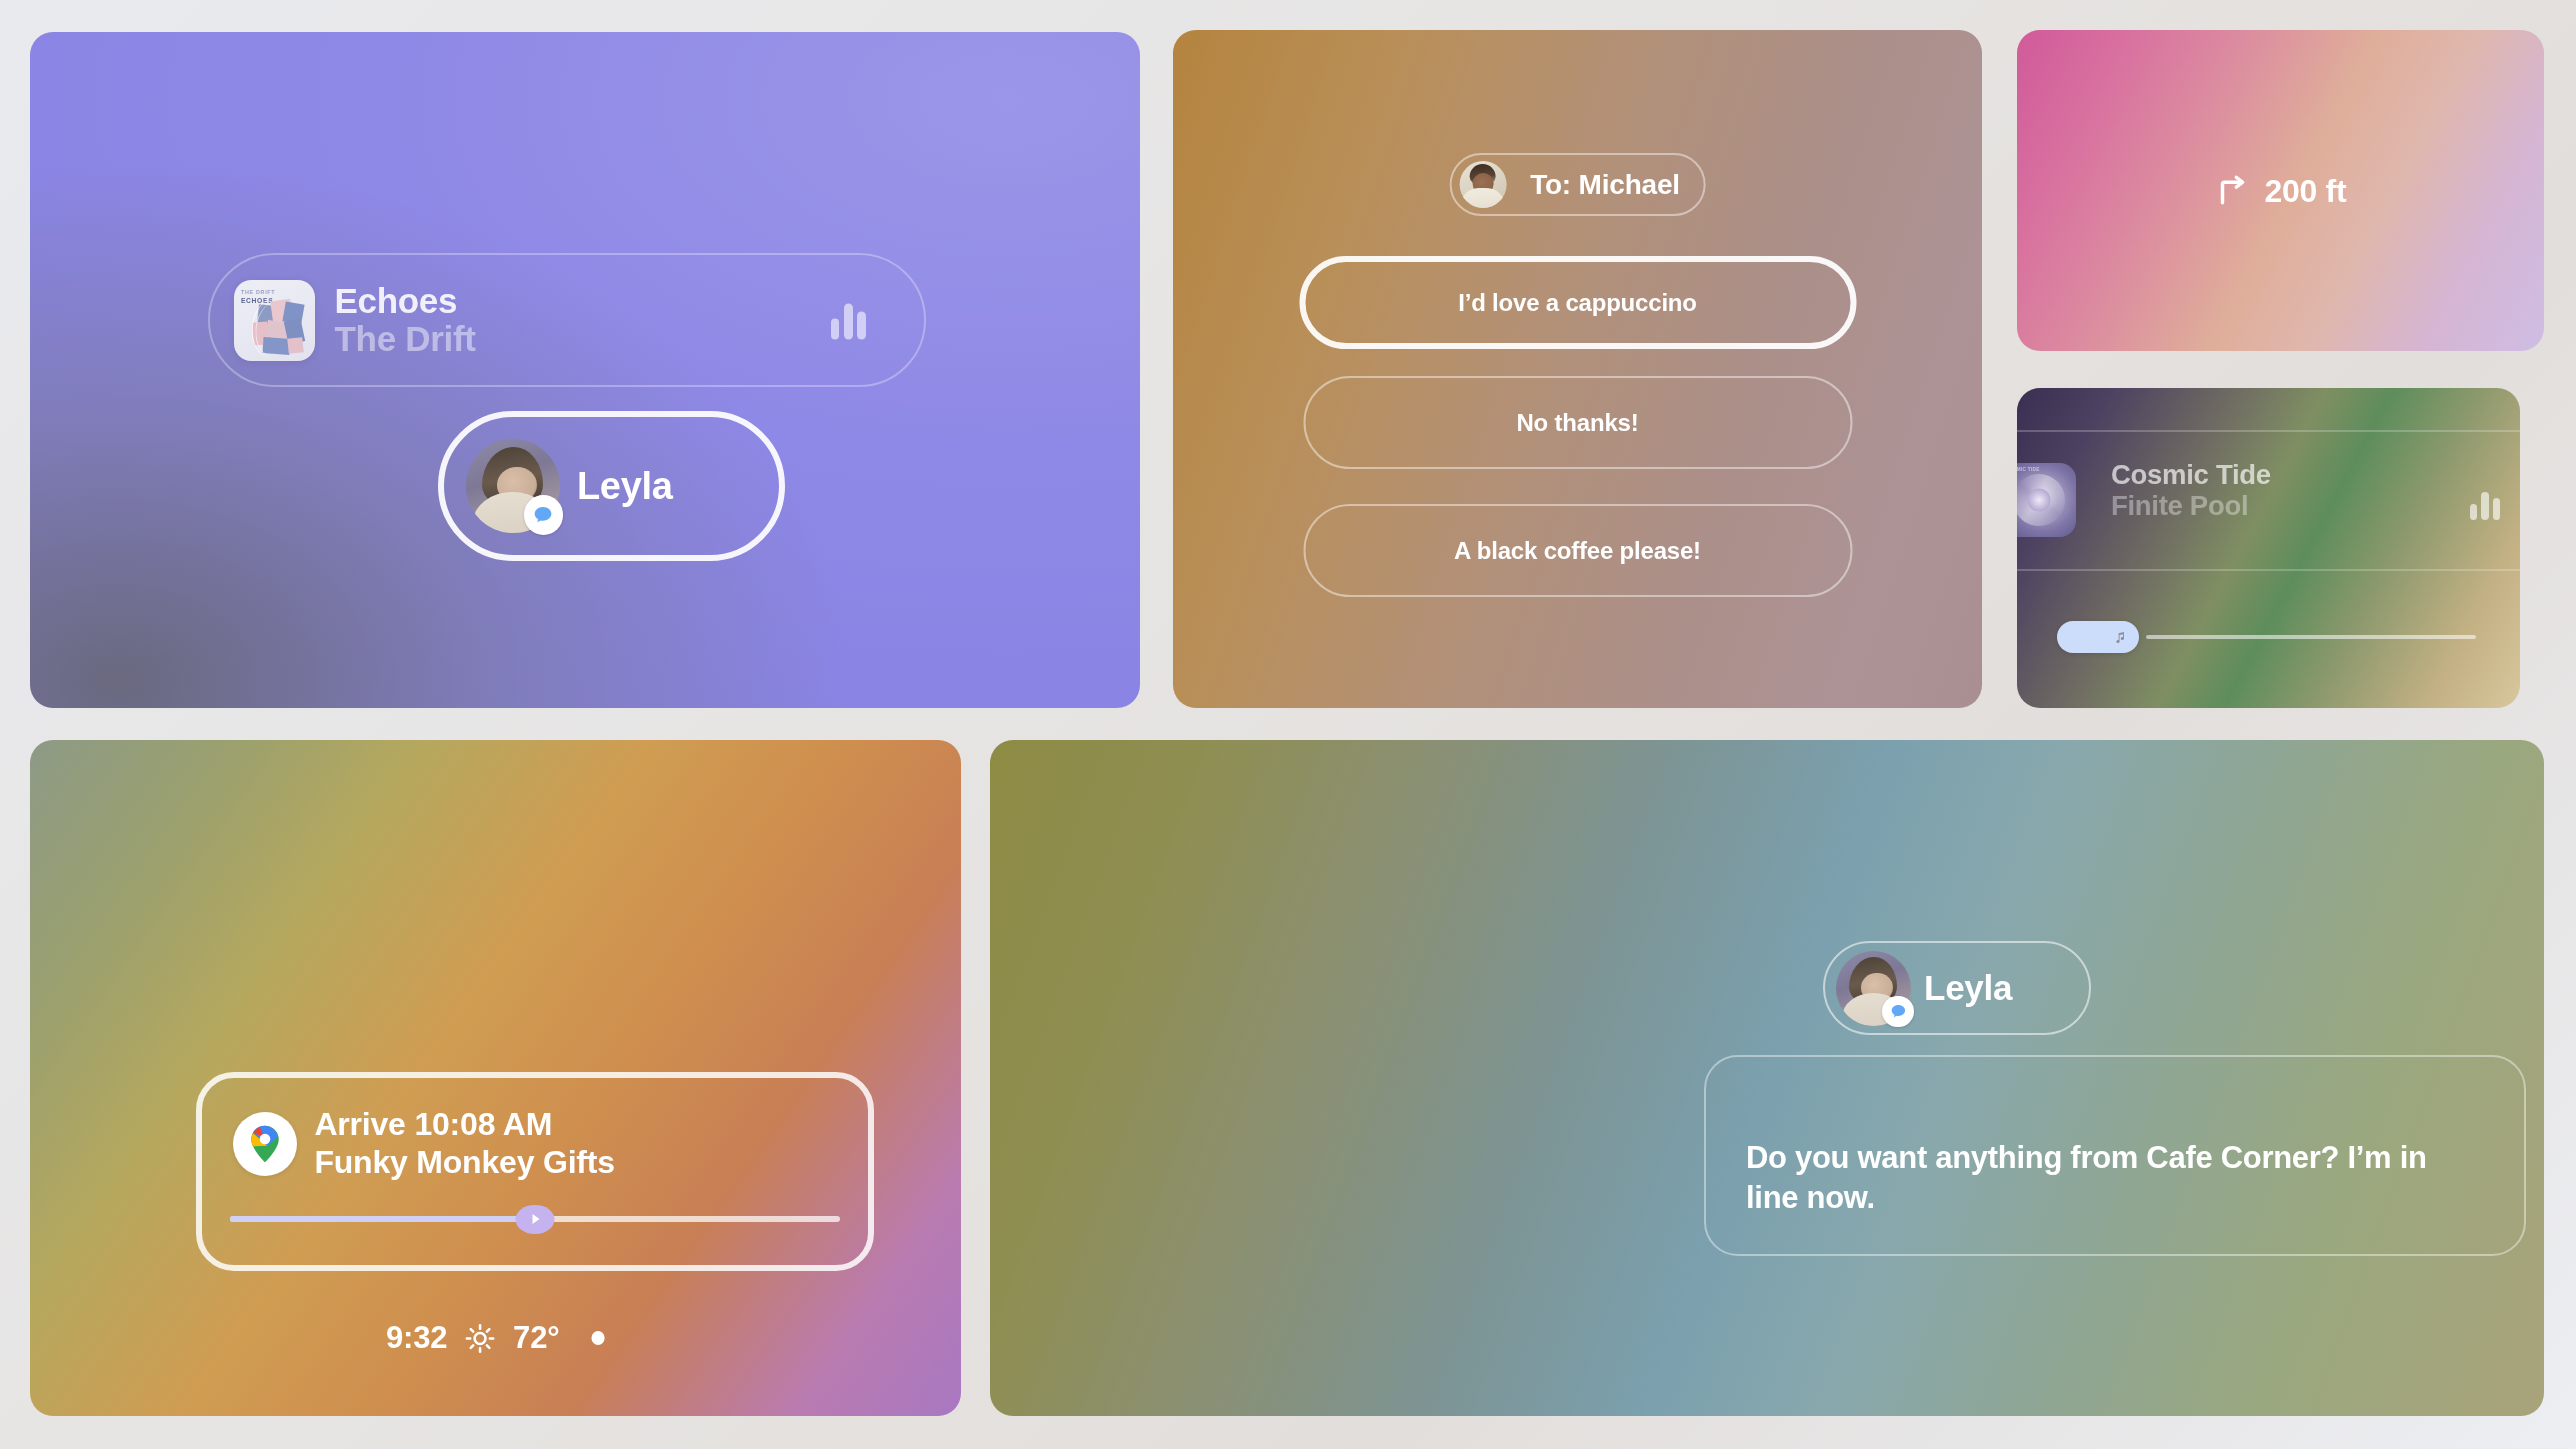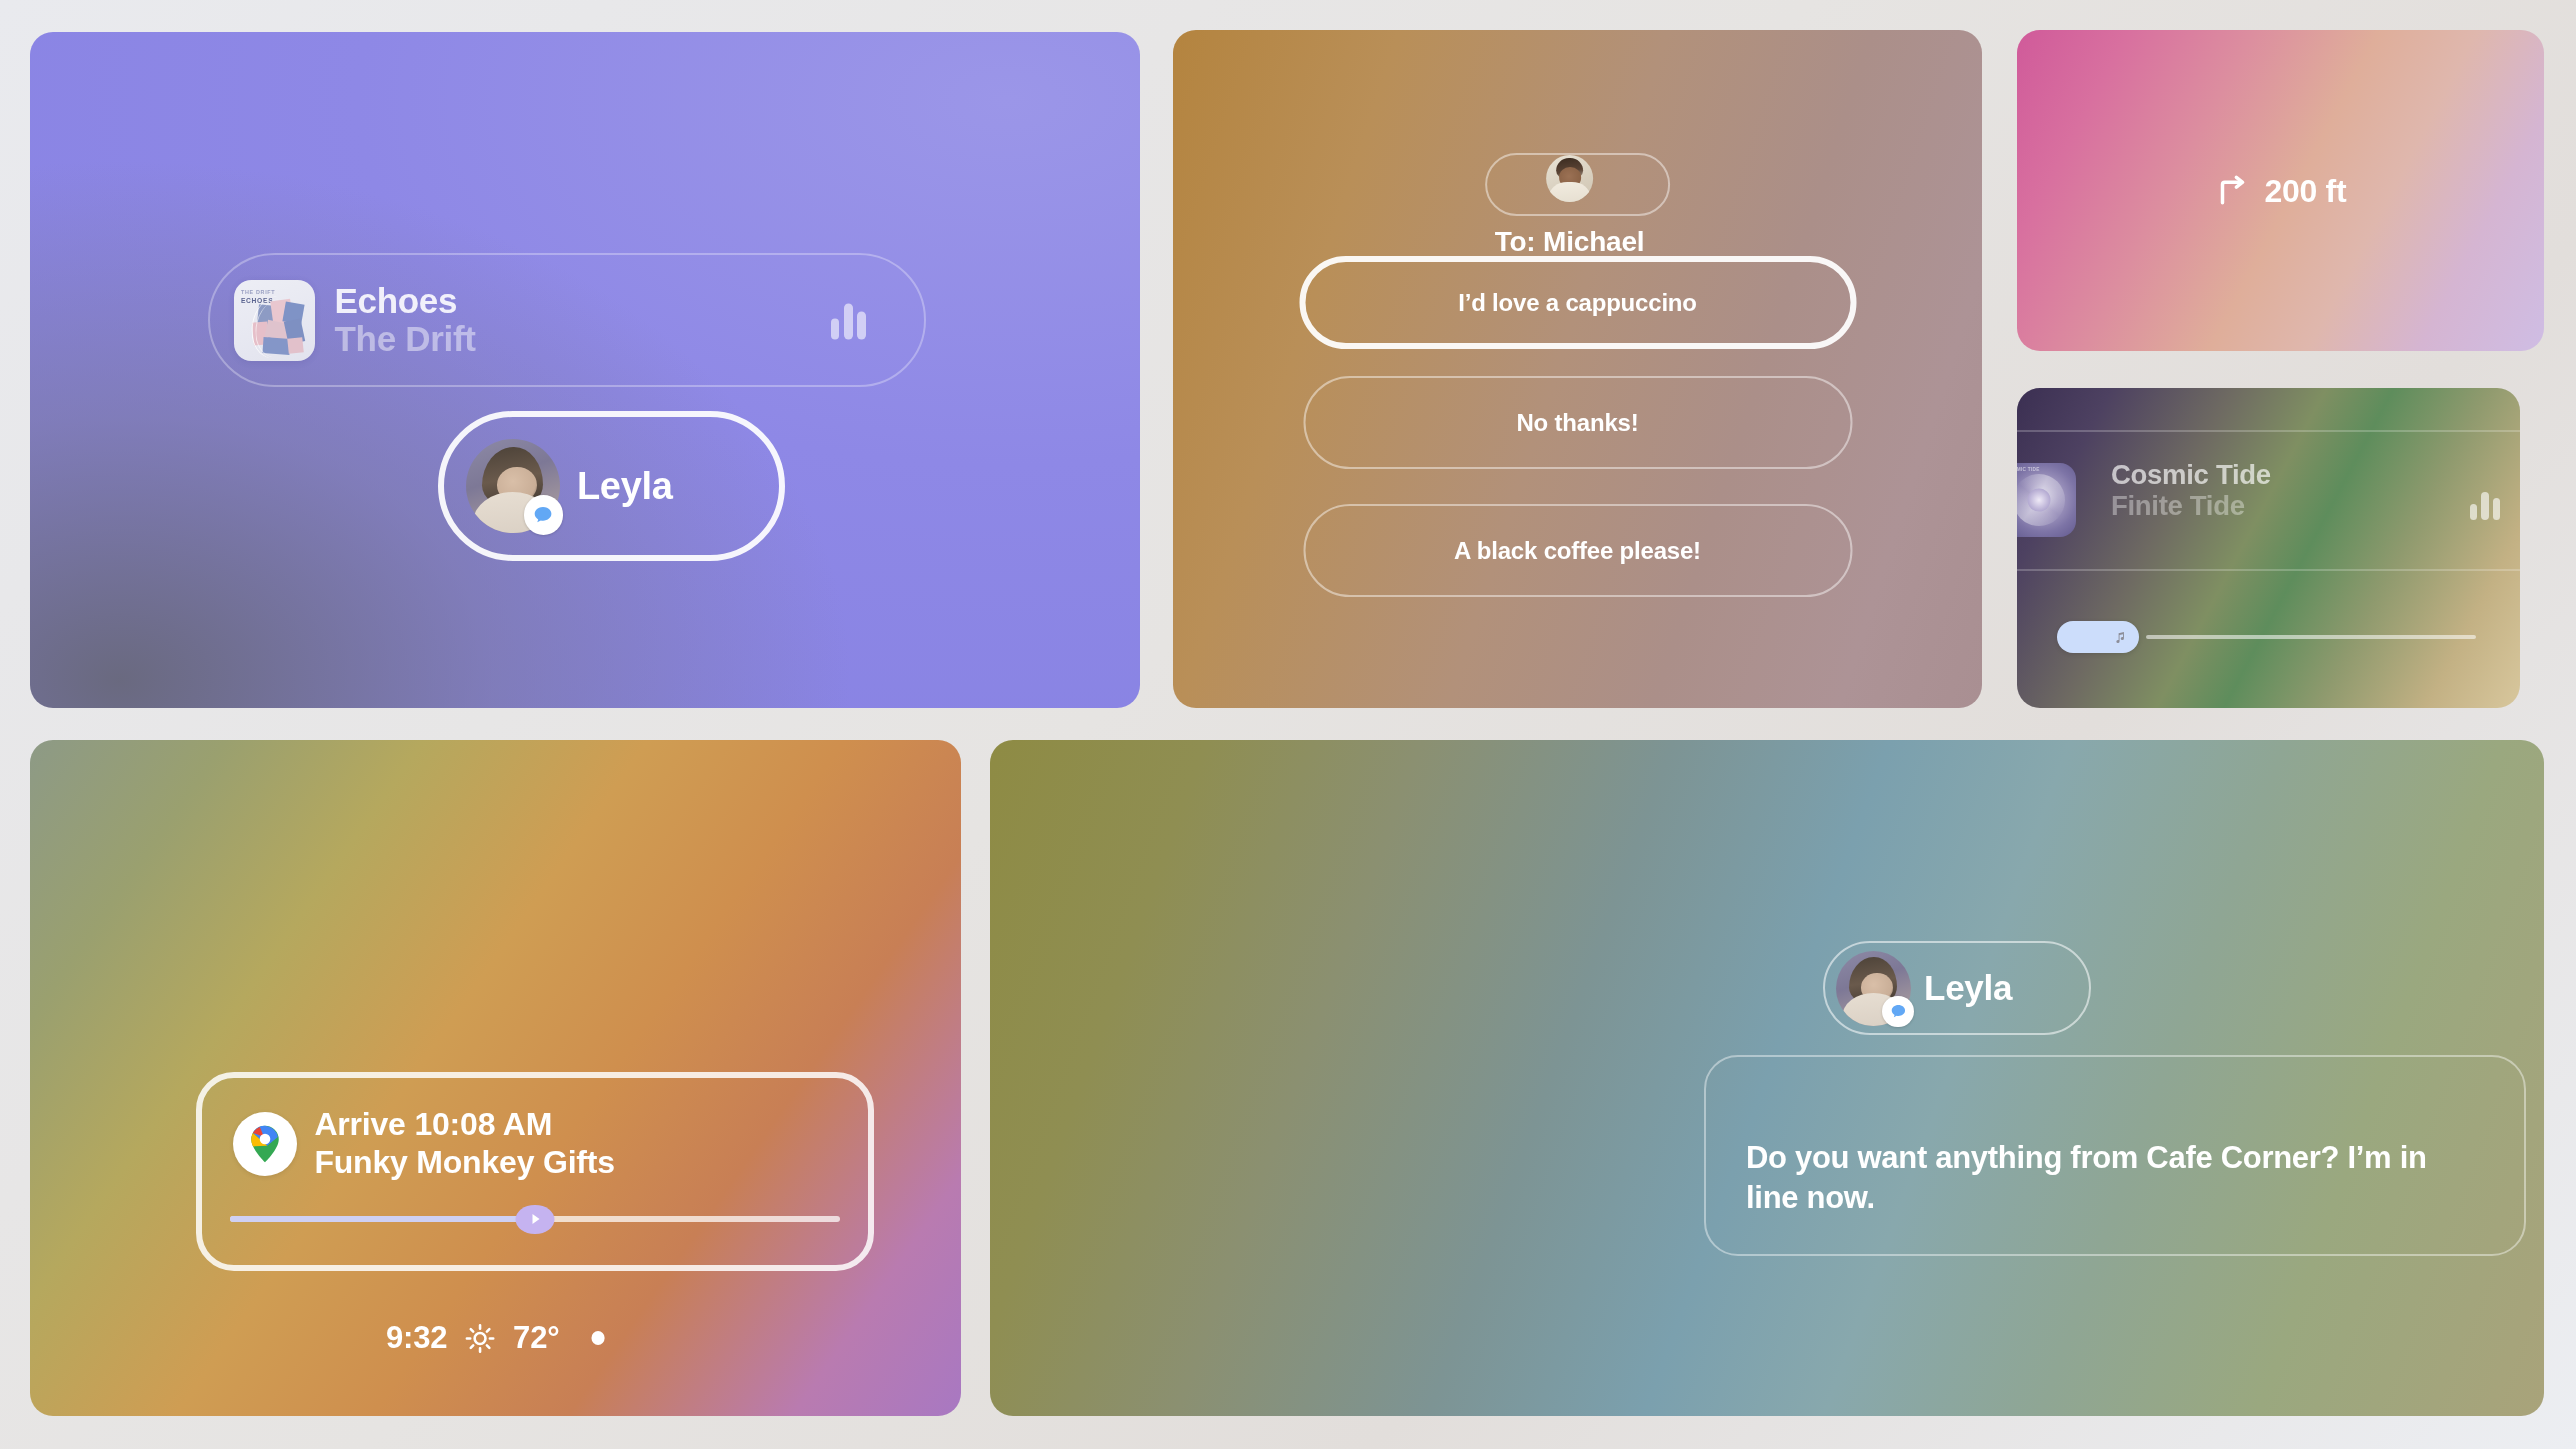--- a/index.html
+++ b/index.html
@@ -143,21 +143,21 @@
   
   #card-reply-options {
     left: 1173px; top: 30px; width: 809px; height: 678px;
     background:
       linear-gradient(108deg, #b4843f 0%, #b98f58 22%, #b2917a 48%, #ab8f89 68%, #ad9396 86%, #a98f92 100%),
       radial-gradient(90% 100% at 80% 15%, rgba(180,150,150,0.9) 0%, rgba(170,135,100,0) 60%);
   }
   .to-pill {
     position: absolute; left: 50%; transform: translateX(-50%); top: 123px;
     height: 63px; border: 2px solid rgba(255,255,255,0.45); border-radius: 40px;
-    display: flex; align-items: center; gap: 12px; padding: 0 24px 0 8px; flex-direction: column;
+    display: flex; align-items: center; gap: 12px; padding: 0 24px 0 8px;
   }
   .to-label { font-size: 28px; font-weight: 700; color: #ffffff; letter-spacing: -0.2px; }
   .avatar-michael .face {
     background: linear-gradient(155deg, #e9e3d6 0%, #d8cfbe 60%, #cfc5b2 100%);
   }
   .avatar-michael .face::before {
     content: ""; position: absolute; left: 22%; top: 6%; width: 56%; height: 46%;
     background: linear-gradient(170deg, #3a2b20 0%, #5a4334 60%, #41302450 100%);
     border-radius: 50% 50% 38% 38% / 60% 60% 40% 40%;
   }
@@ -426,21 +426,21 @@
     <div class="ct-divider" id="ct-div-1"></div>
     <div class="ct-divider" id="ct-div-2"></div>
 
     <div class="ct-art">
       <span class="ct-lbl">COSMIC TIDE</span>
       <span class="swirl"></span>
     </div>
 
     <div class="ct-text">
       <div class="ct-title">Cosmic Tide</div>
-      <div class="ct-artist">Finite Tide</div>
+      <div class="ct-artist">Finite Pool</div>
     </div>
 
     <div class="ct-eq">
         <b></b>
         <b></b>
         <b></b>
       </div>
 
     <div class="ct-slider">
       <div class="ct-thumb">

